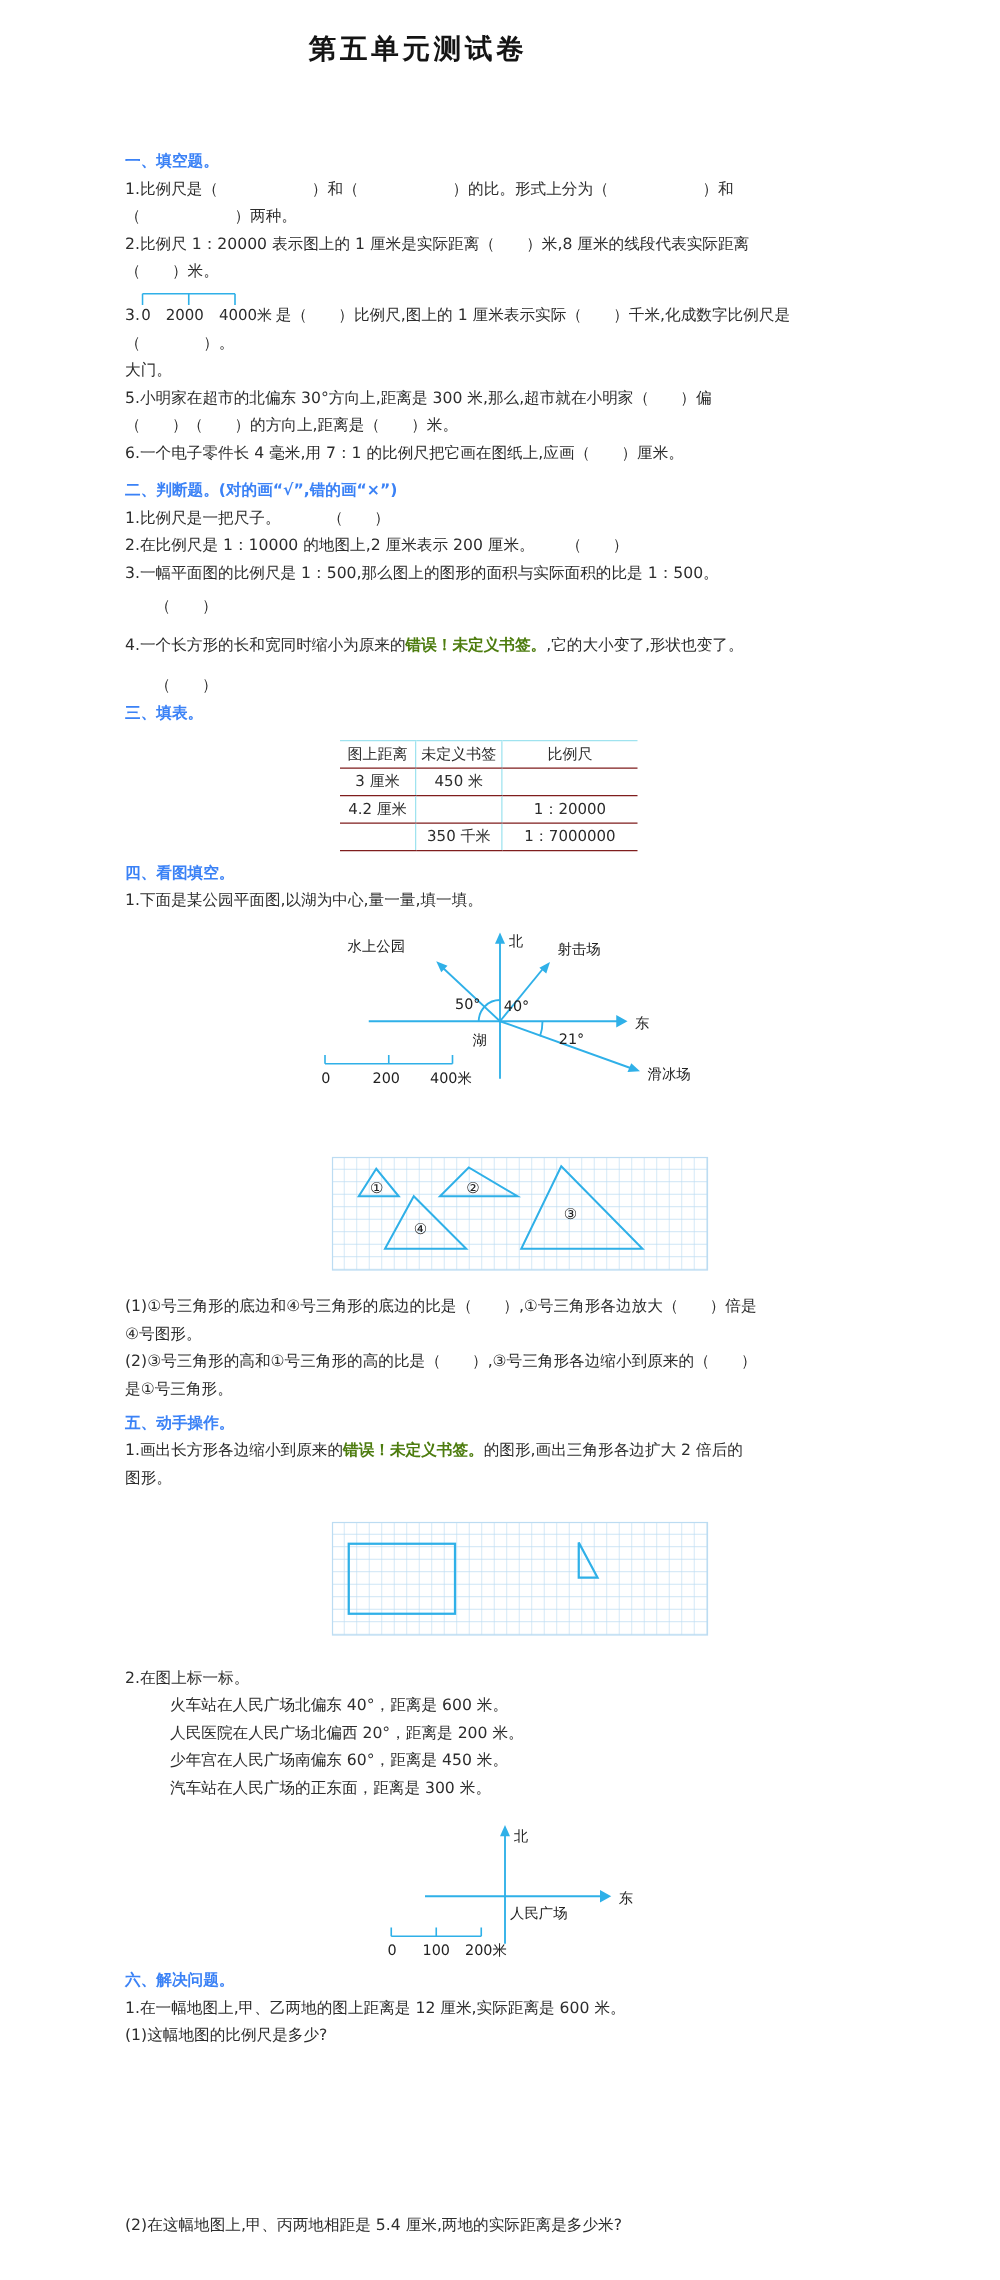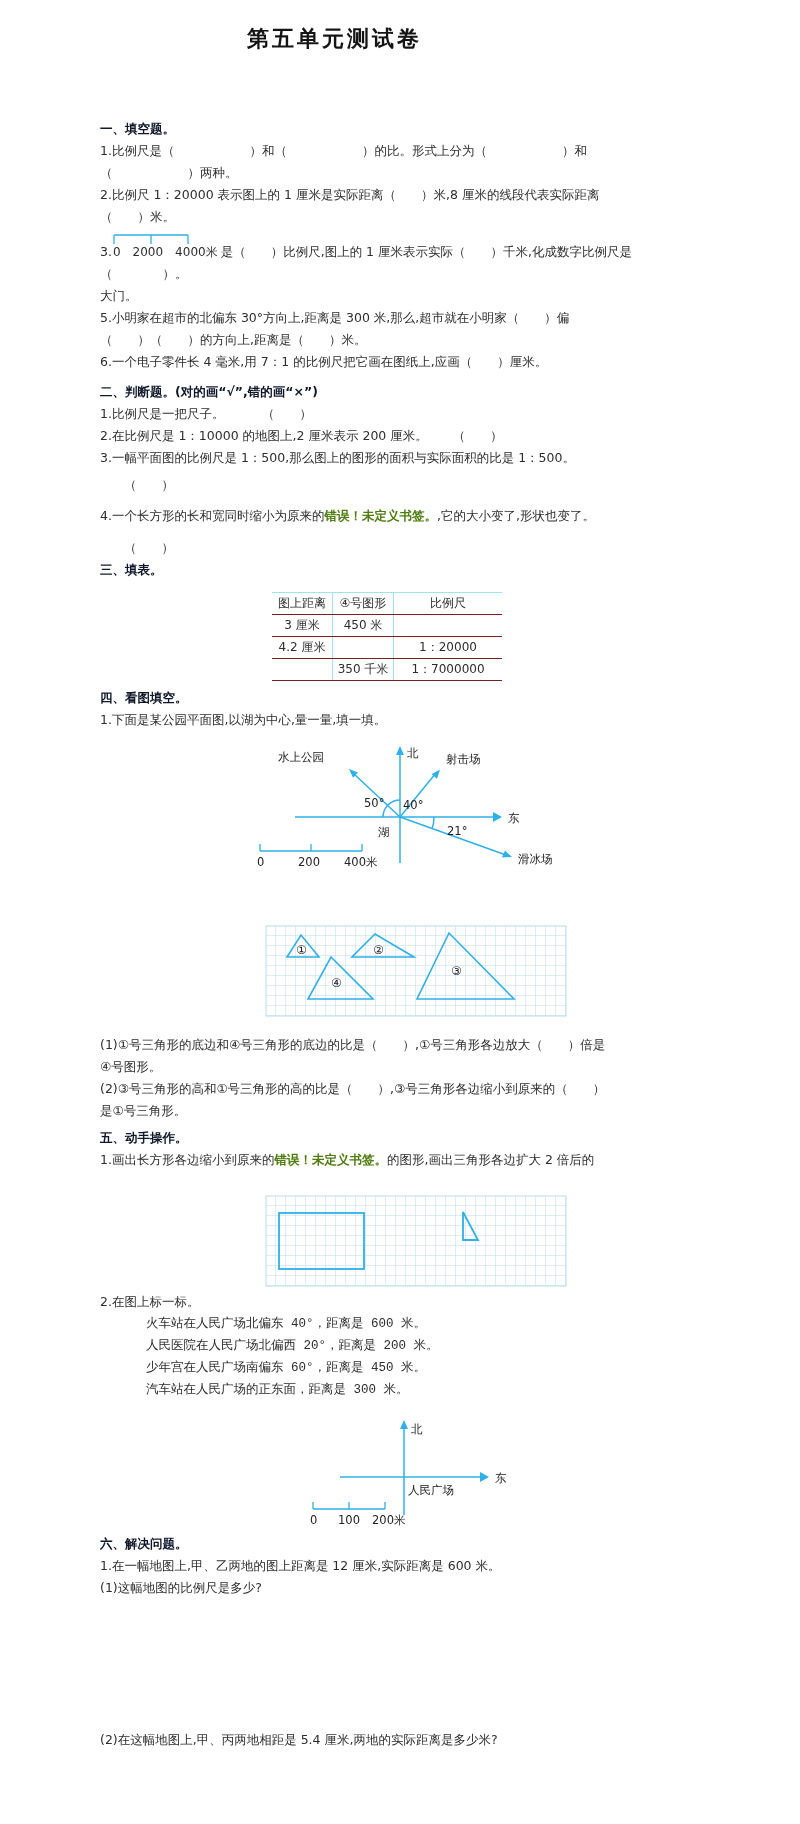--- a/index.html
+++ b/index.html
@@ -1,39 +1,39 @@
 <!DOCTYPE html>
 <html><head>
 <meta charset="utf-8">
 <style>
   html,body{margin:0;padding:0;background:#ffffff;}
   body{width:800px;height:1824px;font-family:"DejaVu Sans",sans-serif;color:#2d2d2d;overflow:hidden;}
   .page{position:relative;width:669px;height:1824px;background:#fff;}
   .content{padding:0 100px;}
   .title{padding-top:24px;text-align:center;font-size:22px;font-weight:bold;color:#141414;letter-spacing:3px;}
-  .h{color:#0f172a;font-weight:bold;font-size:12.5px;line-height:22px;white-space:nowrap;}
+  .h{color:#3b82f6;font-weight:bold;font-size:12.5px;line-height:22px;white-space:nowrap;}
   .line{font-size:12.5px;line-height:22px;white-space:nowrap;}
   .err{color:#4d7c0f;font-weight:bold;}
   .mt6{margin-top:6px;}.mt8{margin-top:8px;}.mt5{margin-top:5px;}.mt9{margin-top:9px;}
   .mt10{margin-top:10px;}
-  .mt17{margin-top:17px;}.mt18{margin-top:4px;}.mt24{margin-top:24px;}
+  .mt17{margin-top:17px;}.mt18{margin-top:22px;}.mt24{margin-top:24px;}
   .mt52{margin-top:52px;}.mt64{margin-top:64px;}.mt130{margin-top:130px;}
   .ruler-block{display:inline-block;vertical-align:baseline;margin:0 3px 0 1px;}
   .ruler-block svg{display:block;}
   .rlabels{display:block;font-size:12px;line-height:14px;}
   .scale-table{border-collapse:collapse;margin-left:172px;margin-top:11px;}
   .scale-table td,.scale-table th{border-top:1px solid #9fe3ef;border-bottom:1px solid #7f1d1d;
     font-size:12px;font-weight:normal;text-align:center;height:21px;padding:0 4px;min-width:52px;}
   .scale-table td+td,.scale-table th+th{border-left:1px solid #9fe3ef;}
   .scale-table .c3{min-width:100px;}
   .fig{display:block;}
   .fig-park{margin:10px 0 0 150px;}
   .fig-grid{margin-left:165px;}
   .fig-compass{margin:14px 0 0 140px;}
-  .bullets{margin-left:46px;font-family:Liberation Mono, monospace;}
+  .bullets{margin-left:36px;}
   svg text{font-size:11.5px;fill:#222;font-family:"DejaVu Sans",sans-serif;}
   svg .big{font-size:12px;}
 </style>
 </head>
 <body>
 
 <div class="page">
   <div class="title">第五单元测试卷</div>
   <div class="content">
 
@@ -61,21 +61,21 @@
     <div class="line mt9">
       <span>4.一个长方形的长和宽同时缩小为原来的</span><span class="err">错误！未定义书签。</span><span>,它的大小变了,形状也变了。</span>
     </div>
     <div class="line mt10" style="padding-left:24px;">（　　）</div>
 
     <div class="h">三、填表。</div>
     <table class="scale-table">
       <tbody>
           <tr>
         <th>图上距离</th>
-        <th>④号图形</th>
+        <th>未定义书签</th>
         <th class="c3">比例尺</th>
       </tr>
       <tr>
         <td>3 厘米</td>
         <td>450 米</td>
         <td class="c3"></td>
       </tr>
       <tr>
         <td>4.2 厘米</td>
         <td></td>
@@ -145,20 +145,21 @@
 
     <div class="line mt17">(1)①号三角形的底边和④号三角形的底边的比是（　　）,①号三角形各边放大（　　）倍是</div>
     <div class="line">④号图形。</div>
     <div class="line">(2)③号三角形的高和①号三角形的高的比是（　　）,③号三角形各边缩小到原来的（　　）</div>
     <div class="line">是①号三角形。</div>
 
     <div class="h mt5">五、动手操作。</div>
     <div class="line">
       <span>1.画出长方形各边缩小到原来的</span><span class="err">错误！未定义书签。</span><span>的图形,画出三角形各边扩大 2 倍后的</span>
     </div>
+    <div class="line">图形。</div>
 
     <svg class="fig fig-grid mt24" width="302" height="92" viewBox="0 0 302 92">
       <defs>
         <pattern id="g2" width="10" height="10" patternUnits="userSpaceOnUse">
           <path d="M10 0 H0 V10" fill="none" stroke="#bcdcf2" stroke-width="1"></path>
         </pattern>
       </defs>
       <rect x="1" y="1" width="300" height="90" fill="url(#g2)" stroke="#bcdcf2"></rect>
       <g stroke="#2fb0e8" stroke-width="1.8" fill="none">
         <rect x="14" y="18" width="85" height="56"></rect>

